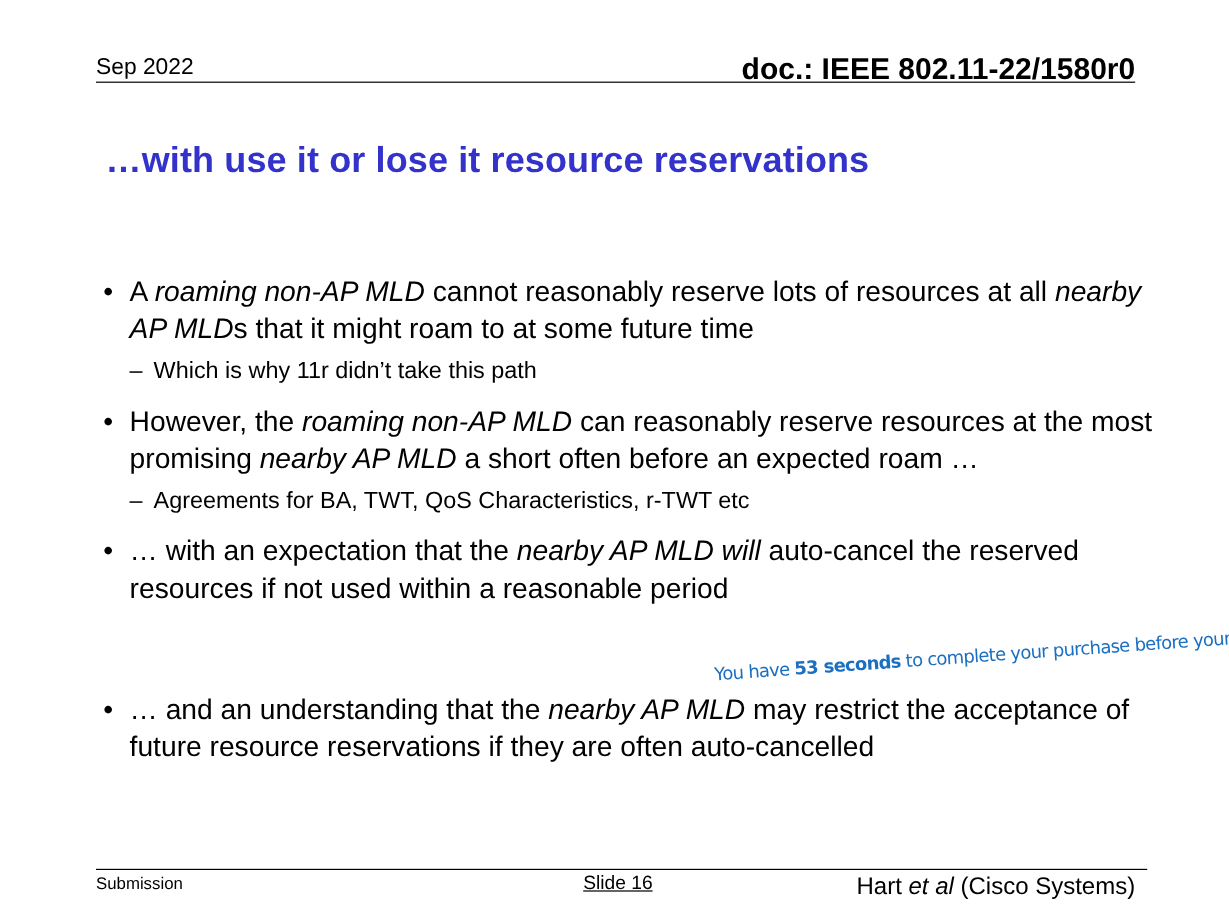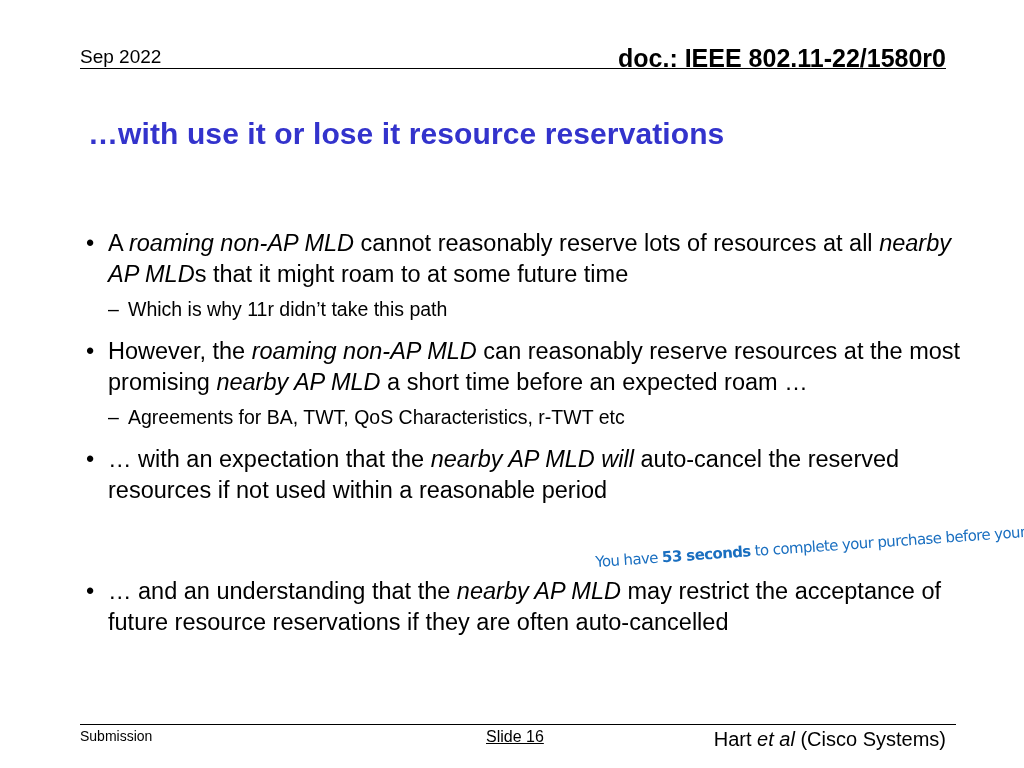--- a/index.html
+++ b/index.html
@@ -40,21 +40,21 @@
     <span class="dot">•</span>
     <span>A </span><i>roaming non-AP MLD</i><span> cannot reasonably reserve lots of resources at all </span><i>nearby AP MLD</i><span>s that it might roam to at some future time</span>
   </div>
   <div class="b2">
     <span class="dash">–</span>
     <span>Which is why 11r didn’t take this path</span>
   </div>
   <div class="gap"></div>
   <div class="b1">
     <span class="dot">•</span>
-    <span>However, the </span><i>roaming non-AP MLD</i><span> can reasonably reserve resources at the most promising </span><i>nearby AP MLD</i><span> a short time before an expected roam …</span>
+    <span>However, the </span><i>roaming non-AP MLD</i><span> can reasonably reserve resources at the most promising </span><i>nearby AP MLD</i><span> a short often before an expected roam …</span>
   </div>
   <div class="b2">
     <span class="dash">–</span>
     <span>Agreements for BA, TWT, QoS Characteristics, r-TWT etc</span>
   </div>
   <div class="gap"></div>
   <div class="b1">
     <span class="dot">•</span>
     <span>… with an expectation that the </span><i>nearby AP MLD will</i><span> auto-cancel the reserved resources if not used within a reasonable period</span>
   </div>

